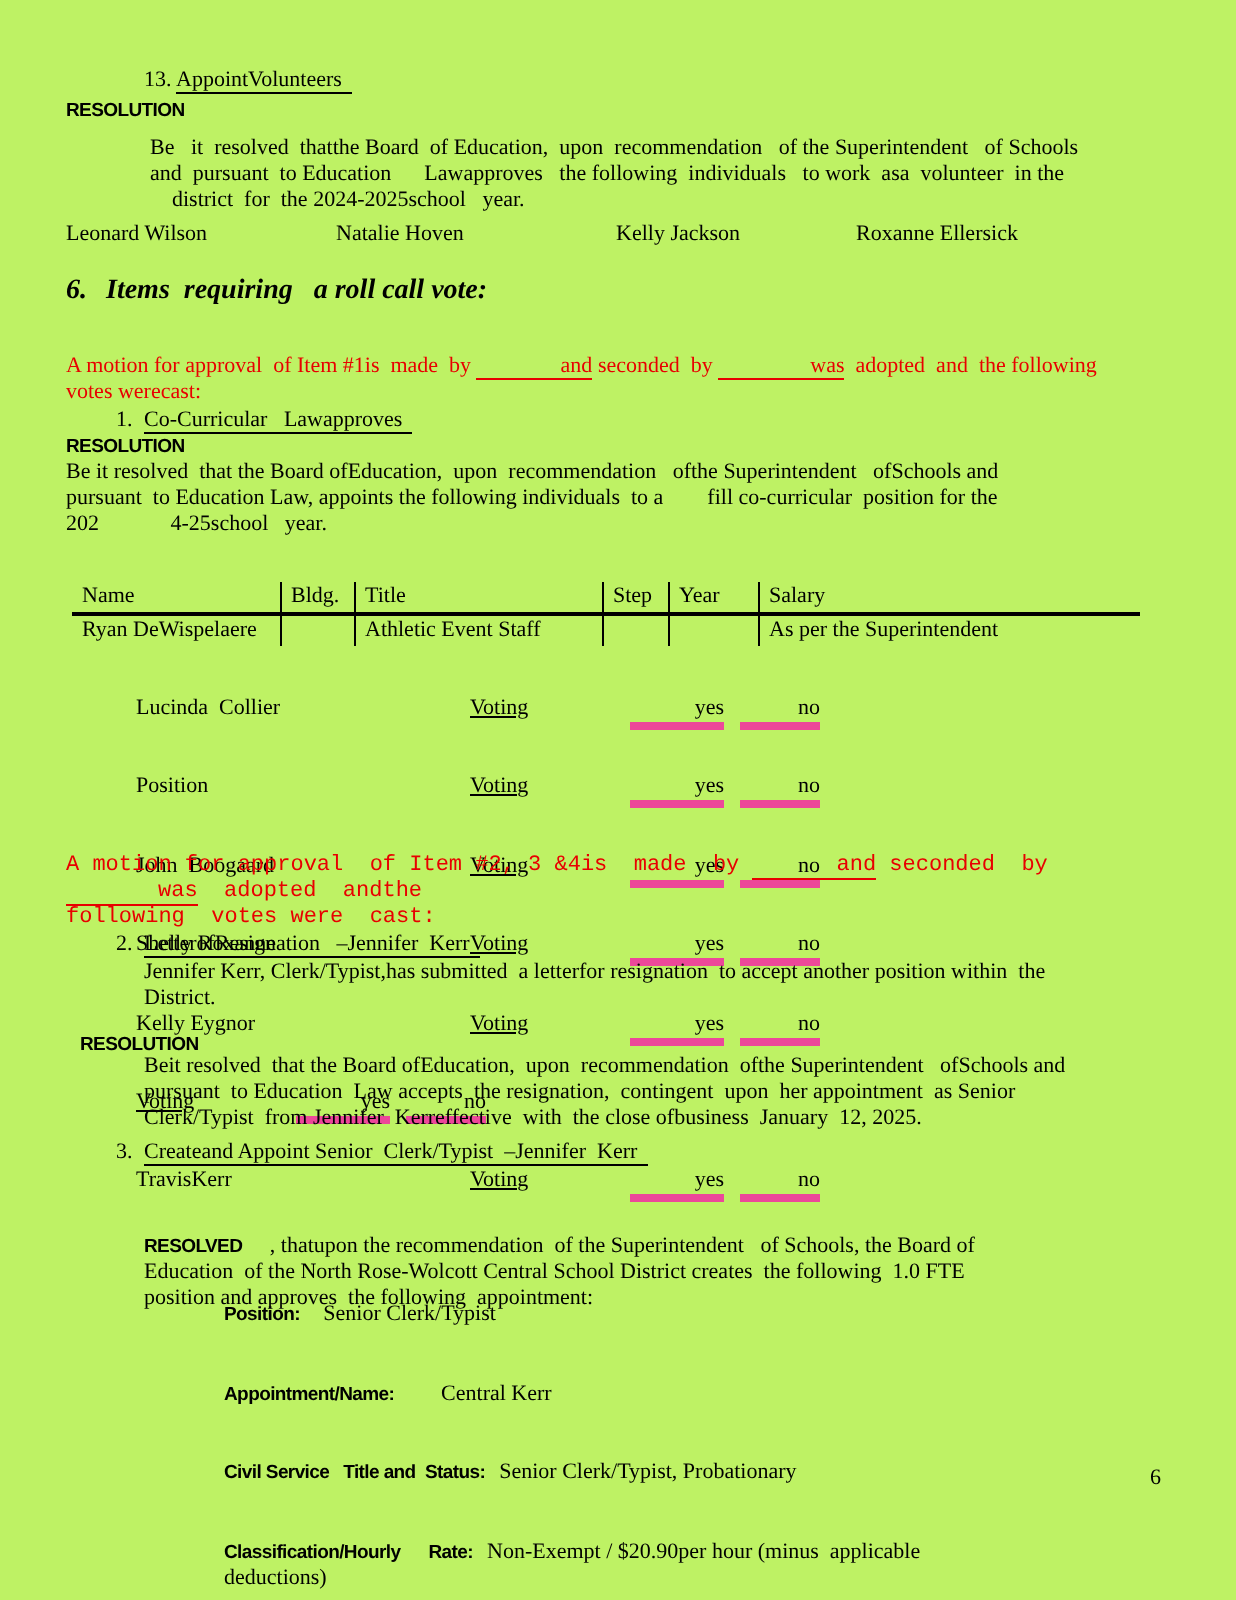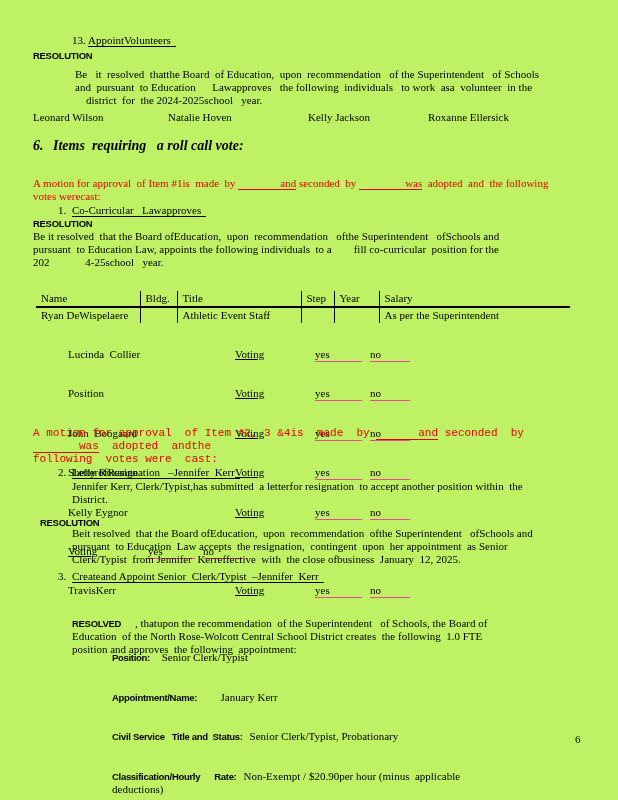--- a/index.html
+++ b/index.html
@@ -40,21 +40,21 @@
     line-height: 13px;
     overflow: hidden;
     white-space: nowrap;
   }
   .appt-table th:last-child, .appt-table td:last-child { border-right: none; }
   .appt-table thead tr { border-bottom: 2px solid #000; }
   .ctr { text-align: center; }
   .vrow { display: flex; height: 13.4px; align-items: baseline; }
   .vname { width: 167px; }
   .vact { width: 80px; text-decoration: underline; }
-  .vblank { border-bottom: 1px solid #ec4899; text-align: left; display: inline-block; }
+  .vblank { border-bottom: 4px solid #ec4899; text-align: right; display: inline-block; }
   .vyes { width: 47px; margin-right: 8px; }
   .vno { width: 40px; }
   .pline { line-height: 13.6px; white-space: pre-wrap; }
 </style>
 </head>
 <body>
 
 <div class="page">
 
   <div class="abs" style="left:72px; top:34px;"><span class="num" style="width:16px;">13.</span><span class="uline">AppointVolunteers</span></div>
@@ -136,21 +136,21 @@
 Clerk/Typist  from Jennifer  Kerreffective  with  the close ofbusiness  January  12, 2025.</div>
 
   <div class="abs" style="left:58px; top:570px;"><span class="num" style="width:14px;">3.</span><span class="uline">Createand Appoint Senior  Clerk/Typist  –Jennifer  Kerr</span></div>
 
   <div class="abs" style="left:72px; top:617px; width:505px;"><span class="cond">RESOLVED</span><span>     , thatupon the recommendation  of the Superintendent   of Schools, the Board of
 Education  of the North Rose-Wolcott Central School District creates  the following  1.0 FTE
 position and approves  the following  appointment:</span></div>
 
   <div class="abs" style="left:112px; top:625px; width:462px;">
     <div class="pline"><span class="cond">Position:     </span><span>Senior Clerk/Typist</span></div>
-    <div class="pline"><span class="cond">Appointment/Name:          </span><span>January Kerr</span></div>
+    <div class="pline"><span class="cond">Appointment/Name:          </span><span>Central Kerr</span></div>
     <div class="pline"><span class="cond">Civil Service   Title and  Status:   </span><span>Senior Clerk/Typist, Probationary</span></div>
     <div class="pline"><span class="cond">Classification/Hourly      Rate:   </span><span>Non-Exempt / $20.90per hour (minus  applicable
 deductions)</span></div>
     
   </div>
 
   <div class="abs" style="left:575px; top:733px;">6</div>
 
 </div>
 

